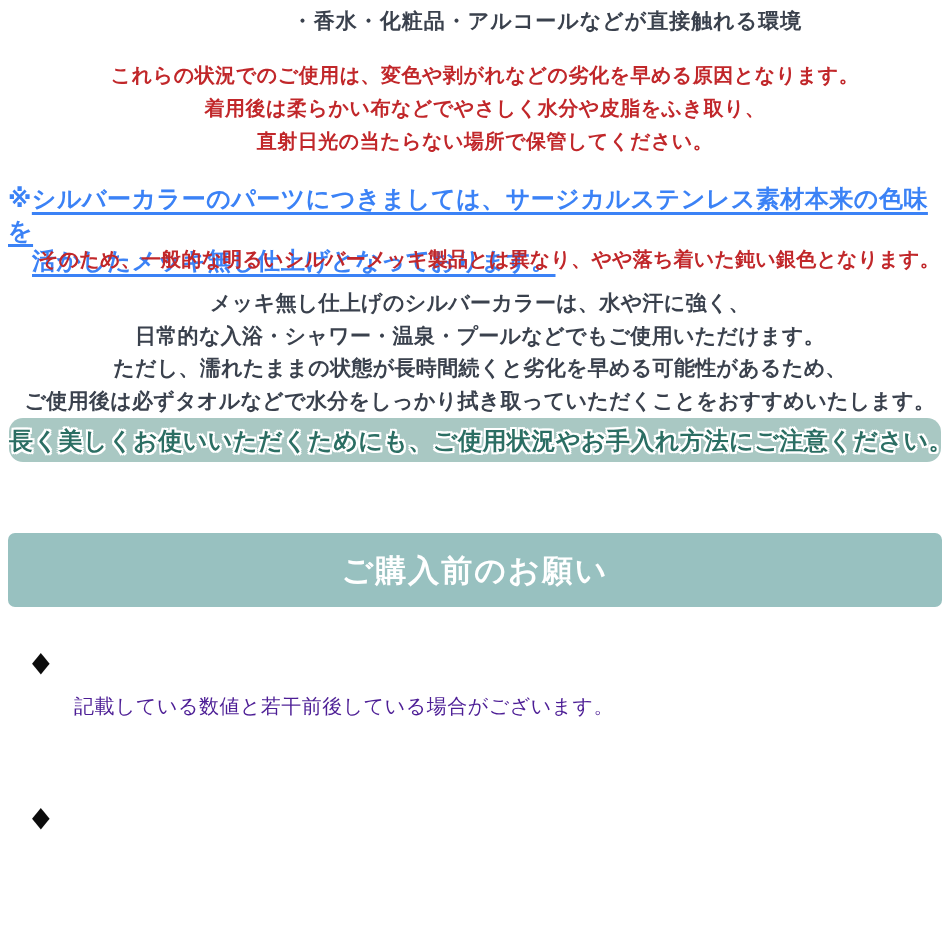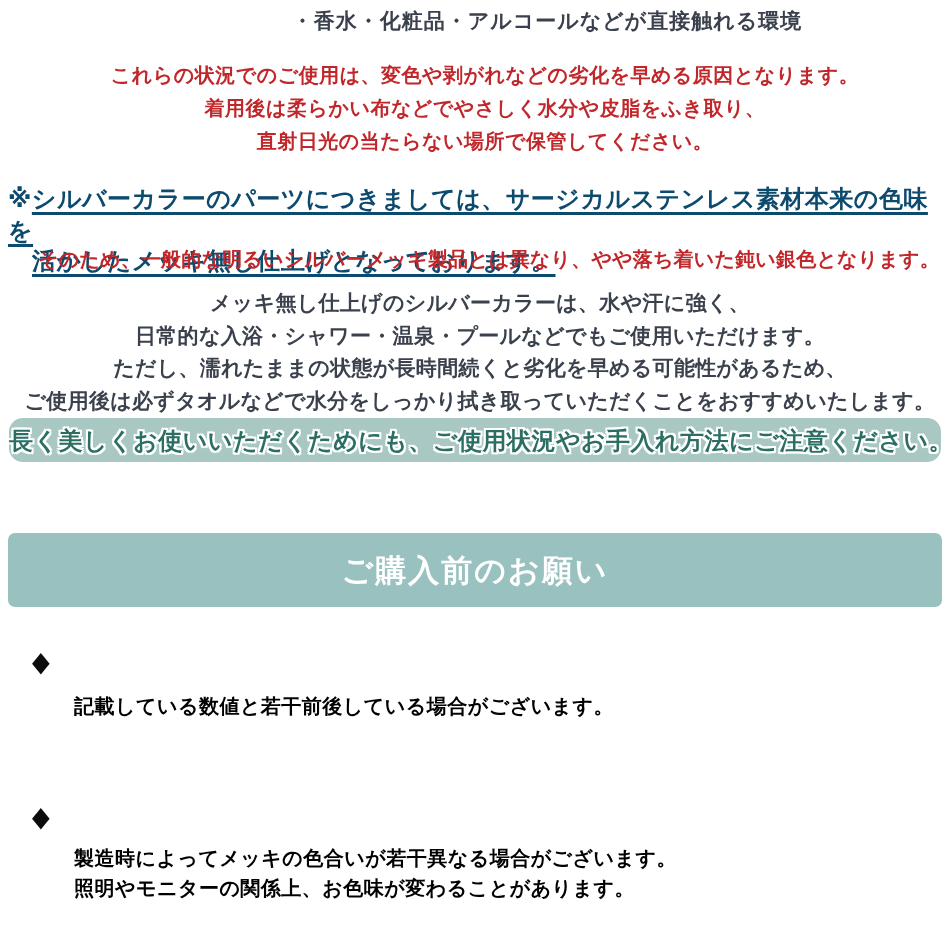--- a/index.html
+++ b/index.html
@@ -30,21 +30,21 @@
     line-height:33px;
     color:var(--red,#c1272a);
     letter-spacing:.5px;
   }
 
   
   .silver-note{
     top:183px;left:8px;width:940px;
     font-size:24px;font-weight:bold;
     line-height:32px;
-    color:#0c4a6e;
+    color:#3b82f6;
     letter-spacing:.5px;
   }
   .silver-note .u{
     text-decoration:underline;
     text-decoration-thickness:2.5px;
     text-underline-offset:5px;
   }
   .silver-note .line2{margin-left:24px;font-family:Liberation Mono, monospace;}
 
   .silver-note-red{
@@ -104,23 +104,23 @@
     display:flex;align-items:center;gap:9px;
   }
   .diamond{
     font-size:28px;line-height:1;
     color:#0c0c0c;
     transform:scaleX(.82);
     display:inline-block;
   }
   .section-body{
     left:74px;
-    font-size:20px;font-weight:bold;
+    font-size:20px;font-weight:normal;
     line-height:30px;
-    color:#000000;
+    color:#4c1d95;
     letter-spacing:.5px;
   }
   .s1-head{top:648px;}
   .s1-body{top:691px;}
   .s2-head{top:803px;}
   .s2-body{top:843px;}
 </style>
 </head>
 <body>
 
@@ -155,18 +155,14 @@
   <div class="abs section-heading s1-head">
     <span class="diamond">◆</span>
   </div>
   <div class="abs section-body s1-body">
     <div>記載している数値と若干前後している場合がございます。</div>
   </div>
 
   <div class="abs section-heading s2-head">
     <span class="diamond">◆</span>
   </div>
-  <div class="abs section-body s2-body">
-    <div>製造時によってメッキの色合いが若干異なる場合がございます。</div>
-    <div>照明やモニターの関係上、お色味が変わることがあります。</div>
-  </div>
 
 </div>
 
 </body></html>

